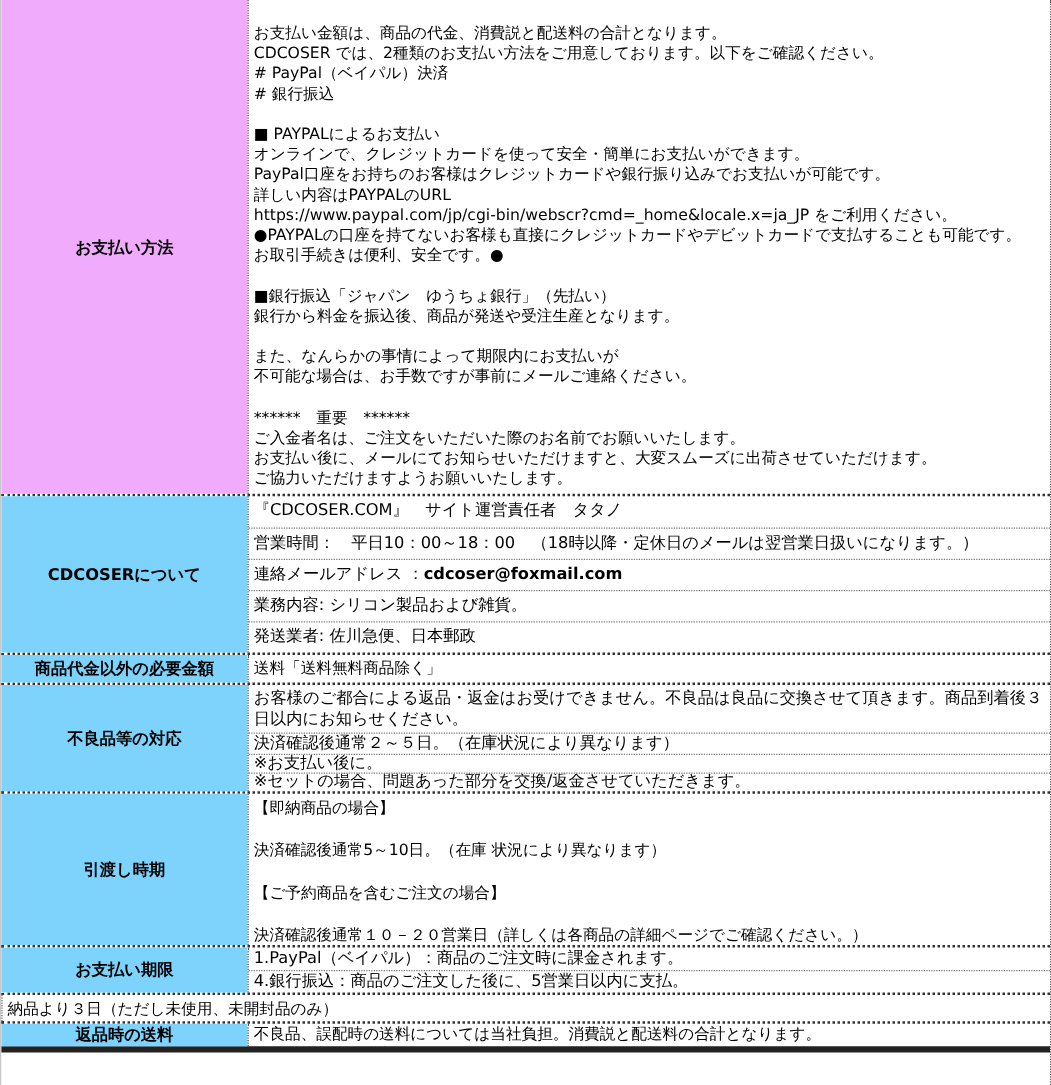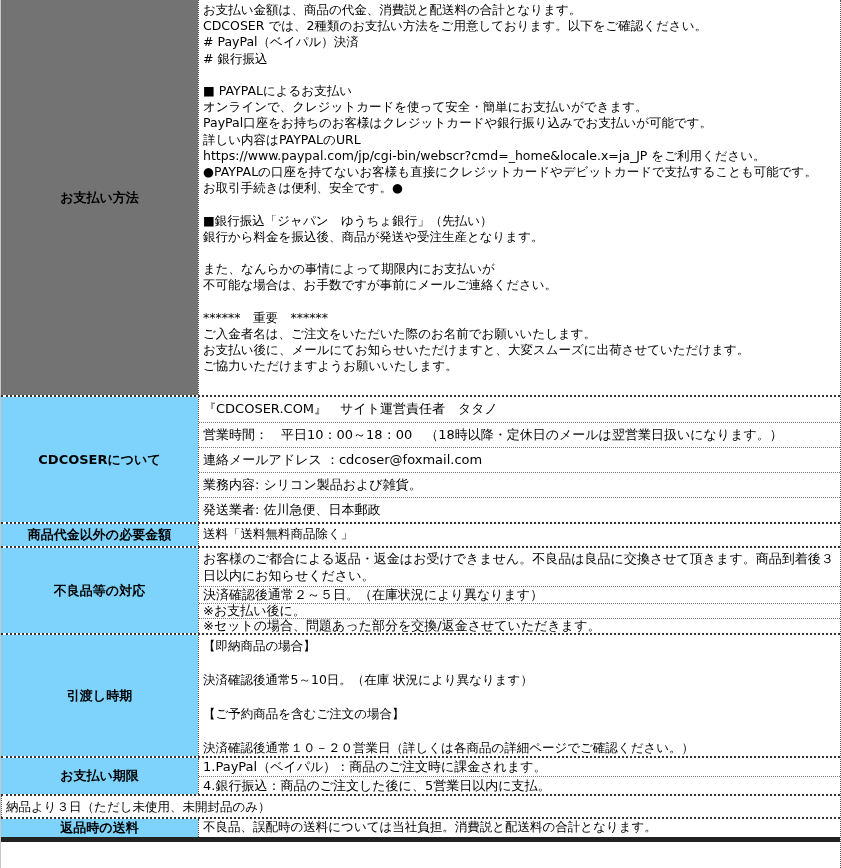--- a/index.html
+++ b/index.html
@@ -23,35 +23,35 @@
   .section.first { border-top: none; }
   .label-cell {
     flex: 0 0 197px;
     width: 197px;
     display: flex;
     align-items: center;
     justify-content: center;
     text-align: center;
     font-weight: bold;
     font-size: 13px;
-    background: #737373;
+    background: #f0abfc;
   }
   .cream .label-cell { background: #7dd3fc; }
   .content-col {
     flex: 1 1 auto;
     border-left: 1px dotted #555;
     display: flex;
     flex-direction: column;
     min-width: 0;
   }
   .text-cell {
     font-size: 12.5px;
     white-space: pre-wrap;
     overflow: hidden;
-    padding: 2px 3px 0 4px;
+    padding: 18px 3px 0 4px;
   }
   .sub-row {
     border-top: 1px dotted #777;
     font-size: 13px;
     overflow: hidden;
     padding: 3px 3px 0 4px;
     white-space: pre-wrap;
   }
   .sub-row.first { border-top: none; }
 
@@ -61,21 +61,21 @@
   .sec3-text { height: 22px;  line-height: 16px; padding-top: 2px; }
   .sec4-text { height: 25px;  line-height: 16px; padding-top: 4px; }
   .sec5-row-a { height: 38px; line-height: 17px; padding-top: 2px; }
   .sec5-row-b { height: 17px; line-height: 14px; padding-top: 1px; }
   .sec5-row-c { height: 15px; line-height: 13px; padding-top: 0; }
   .sec6-text { height: 121px; line-height: 17px; padding-top: 2px; }
   .sec7-row  { height: 18px;  line-height: 14px; padding-top: 2px; }
   .sec8-text { height: 21px;  line-height: 15px; padding-top: 3px; }
   .sec9-text { height: 16px;  line-height: 14px; padding-top: 1px; }
 
-  .email-bold { font-weight: normal; }
+  .email-bold { font-weight: bold; }
   .bottom-bar {
     height: 5px;
     background: #222222;
     width: 841px;
   }
 </style>
 </head>
 <body>
 
 <div class="table">

